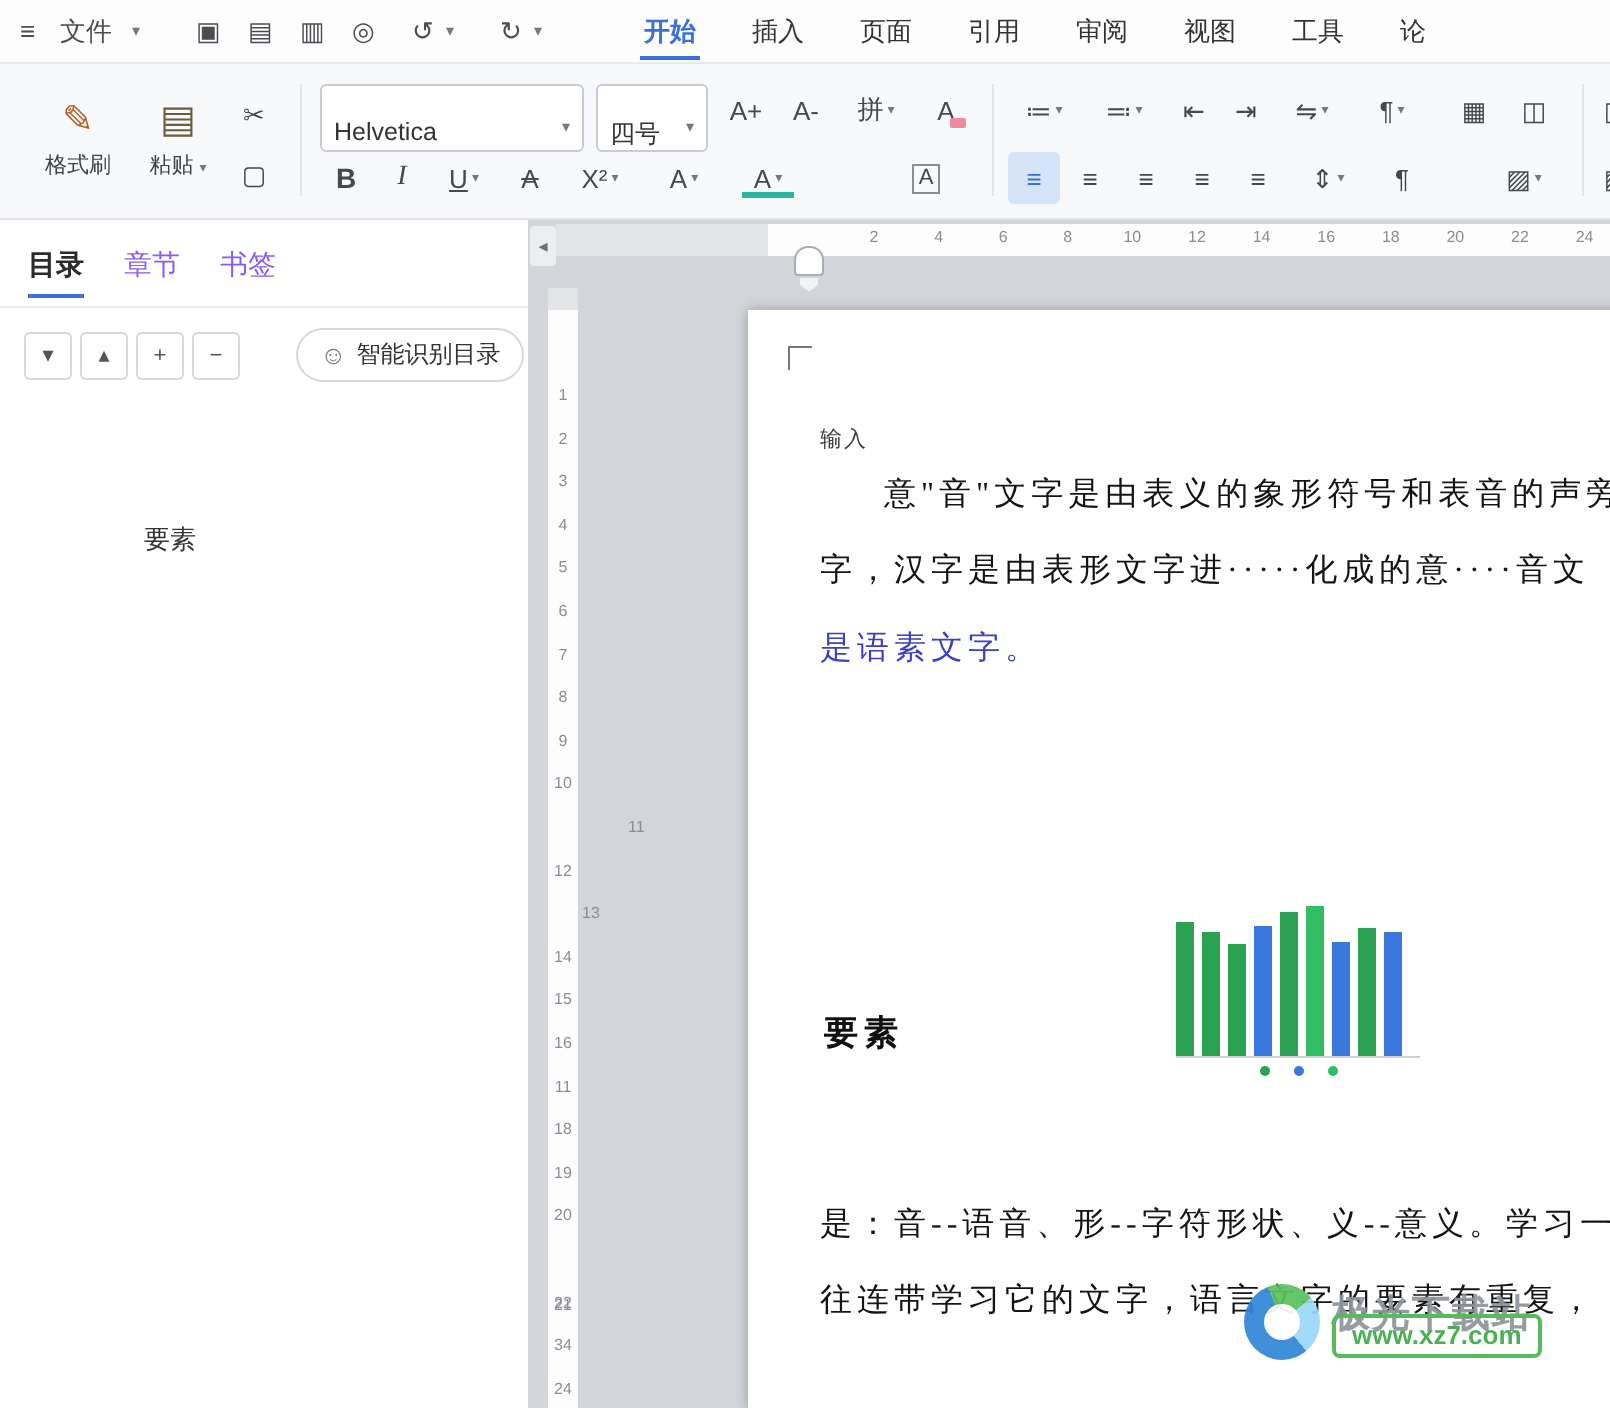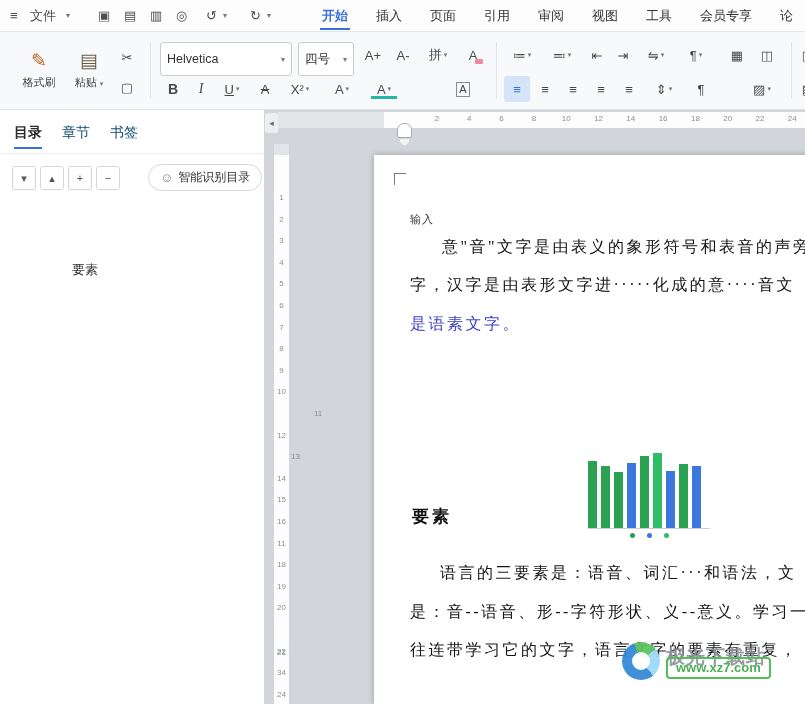--- a/index.html
+++ b/index.html
@@ -17,40 +17,40 @@
   .menutab.active::after { content:""; position:absolute; left:12px; right:12px; bottom:2px; height:2px; background:#3a6fe0; }
 
   
   .ribbon { position:absolute; top:32px; left:0; right:0; height:78px; background:#f8f9fa; border-bottom:1px solid #e0e2e5; }
   .big-btn { position:absolute; top:8px; width:46px; height:60px; display:flex; flex-direction:column; align-items:center; justify-content:center; gap:4px; border-radius:3px; }
   .big-ic { font-size:19px; line-height:20px; color:#6b5b3f; }
   .big-ic.brush { color:#b85c28; }
   .big-lb { font-size:11px; color:#3c3f43; white-space:nowrap; }
   .tiny-caret { font-size:7px; color:#777; }
   .vsep { position:absolute; top:10px; width:1px; height:56px; background:#e3e4e7; }
-  .select { position:absolute; height:24px; border:1px solid #c9ccd1; border-radius:3px; background:#fff; display:flex; align-items:center; justify-content:space-between; padding:16px 6px; font-size:12.5px; color:#333; }
+  .select { position:absolute; height:24px; border:1px solid #c9ccd1; border-radius:3px; background:#fff; display:flex; align-items:flex-start; justify-content:space-between; padding:16px 6px; font-size:12.5px; color:#333; }
   .sel-caret { font-size:8px; color:#777; margin-left:4px; }
   .ibtn { position:absolute; width:26px; height:26px; display:flex; align-items:center; justify-content:center; font-size:13px; color:#45484d; border-radius:3px; gap:2px; }
   .ibtn.wide { width:36px; }
   .ibtn.active { background:#d6e4fa; color:#3a6fe0; }
   .ibtn .g-b { font-weight:bold; font-size:14px; }
   .ibtn .g-i { font-style:italic; font-family:"Liberation Serif",serif; font-size:14px; }
   .ibtn .g-u { text-decoration:underline; font-size:13px; }
   .ibtn .g-s { text-decoration:line-through; font-size:13px; }
   .ibtn .g-box { border:1px solid #8a8d92; padding:0 2px; font-size:11px; line-height:13px; }
   .barline { position:relative; }
   .barline::after { content:""; position:absolute; left:5px; right:5px; bottom:3px; height:3px; }
   .bar-blue::after { background:#2f6fe4; }
   .bar-teal::after { background:#2bb3a3; }
   .clear-fmt::after { content:""; position:absolute; right:3px; bottom:4px; width:8px; height:5px; background:#ef8aa0; border-radius:1px; }
 
   
   .sidebar { position:absolute; top:110px; left:0; width:292px; bottom:0; background:#fff; border-right:1px solid #e3e4e6; }
   .side-tabs { position:absolute; top:0; left:0; right:0; height:44px; display:flex; align-items:center; padding-left:14px; gap:20px; border-bottom:1px solid #ededee; }
-  .sidetab { font-size:14px; color:#0c4a6e; height:44px; line-height:44px; position:relative; white-space:nowrap; }
+  .sidetab { font-size:14px; color:#8b5cf6; height:44px; line-height:44px; position:relative; white-space:nowrap; }
   .sidetab.active { color:#2b2b2b; font-weight:bold; }
   .sidetab.active::after { content:""; position:absolute; left:0; right:0; bottom:5px; height:2px; background:#3a6fe0; }
   .side-close { position:absolute; top:13px; right:12px; font-size:14px; color:#888; }
   .side-controls { position:absolute; top:56px; left:0; right:0; height:30px; }
   .sq-btn { position:absolute; top:0; width:24px; height:24px; border:1px solid #d5d7da; border-radius:3px; background:#fff; color:#555; font-size:11px; text-align:center; line-height:22px; }
   .smart-btn { position:absolute; top:-2px; left:148px; height:27px; border:1px solid #d5d7da; border-radius:14px; display:inline-flex; align-items:center; gap:5px; padding:0 11px; font-size:12px; color:#333; background:#fff; }
   .smart-btn .face { font-size:13px; color:#777; }
   .toc-list { position:absolute; top:150px; left:0; right:0; }
   .toc-item { padding-left:72px; height:20px; line-height:20px; font-size:13px; color:#333; }
 
@@ -108,21 +108,20 @@
     <span class="mb-icon" style="left:250px">↻</span>
     <span class="mb-caret" style="left:267px">▾</span>
     <div class="menu-tabs">
         <div class="menutab active">开始</div>
         <div class="menutab">插入</div>
         <div class="menutab">页面</div>
         <div class="menutab">引用</div>
         <div class="menutab">审阅</div>
         <div class="menutab">视图</div>
         <div class="menutab">工具</div>
-        <div class="menutab">会员专享</div>
         <div class="menutab">论</div>
       </div>
   </div>
 
   <div class="ribbon">
     <div class="big-btn" style="left:16px">
       <span class="big-ic brush">✎</span>
       <span class="big-lb">格式刷</span>
     </div>
     <div class="big-btn" style="left:66px">
@@ -320,21 +319,20 @@
             <div class="bar" style="height: 62px; background: rgb(58, 120, 221);"></div>
           </div>
         <div class="chart-legend">
             <span class="dot" style="background: rgb(43, 161, 82);"></span>
             <span class="dot" style="background: rgb(58, 120, 221);"></span>
             <span class="dot" style="background: rgb(49, 189, 101);"></span>
           </div>
       </div>
 
       <div class="dheading">要素</div>
-      <div class="dline" style="left:66px;top:408px">语言的三要素是：语音、词汇···和语法，文</div>
       <div class="dline" style="left:36px;top:447px">是：音--语音、形--字符形状、义--意义。学习一</div>
       <div class="dline" style="left:36px;top:485px">往连带学习它的文字，语言文字的要素有重复，</div>
     </div>
 
     <div class="watermark">
       <span class="wm-logo"></span>
       <span class="wm-name">极光下载站</span>
       <span class="wm-url">www.xz7.com</span>
     </div>
   </div>

